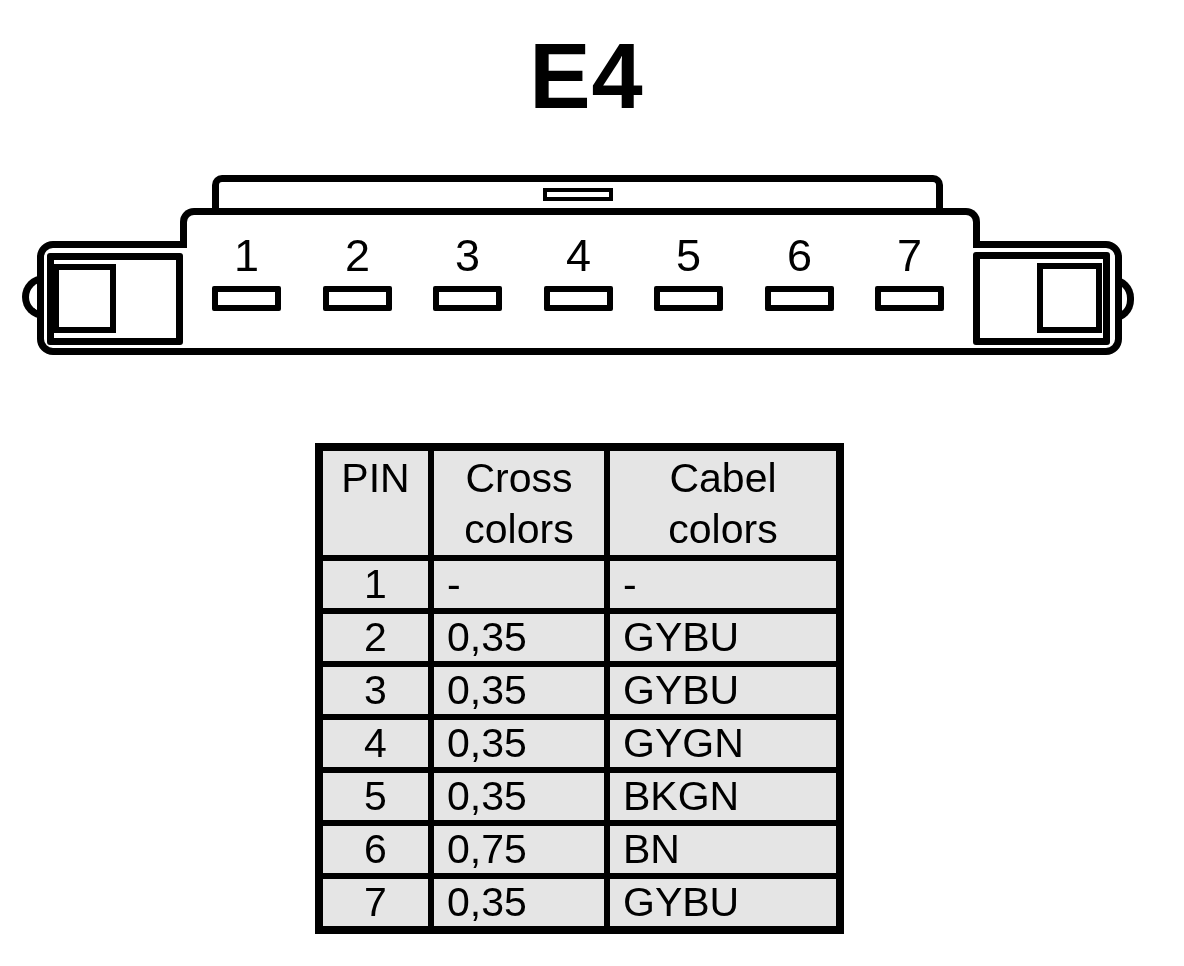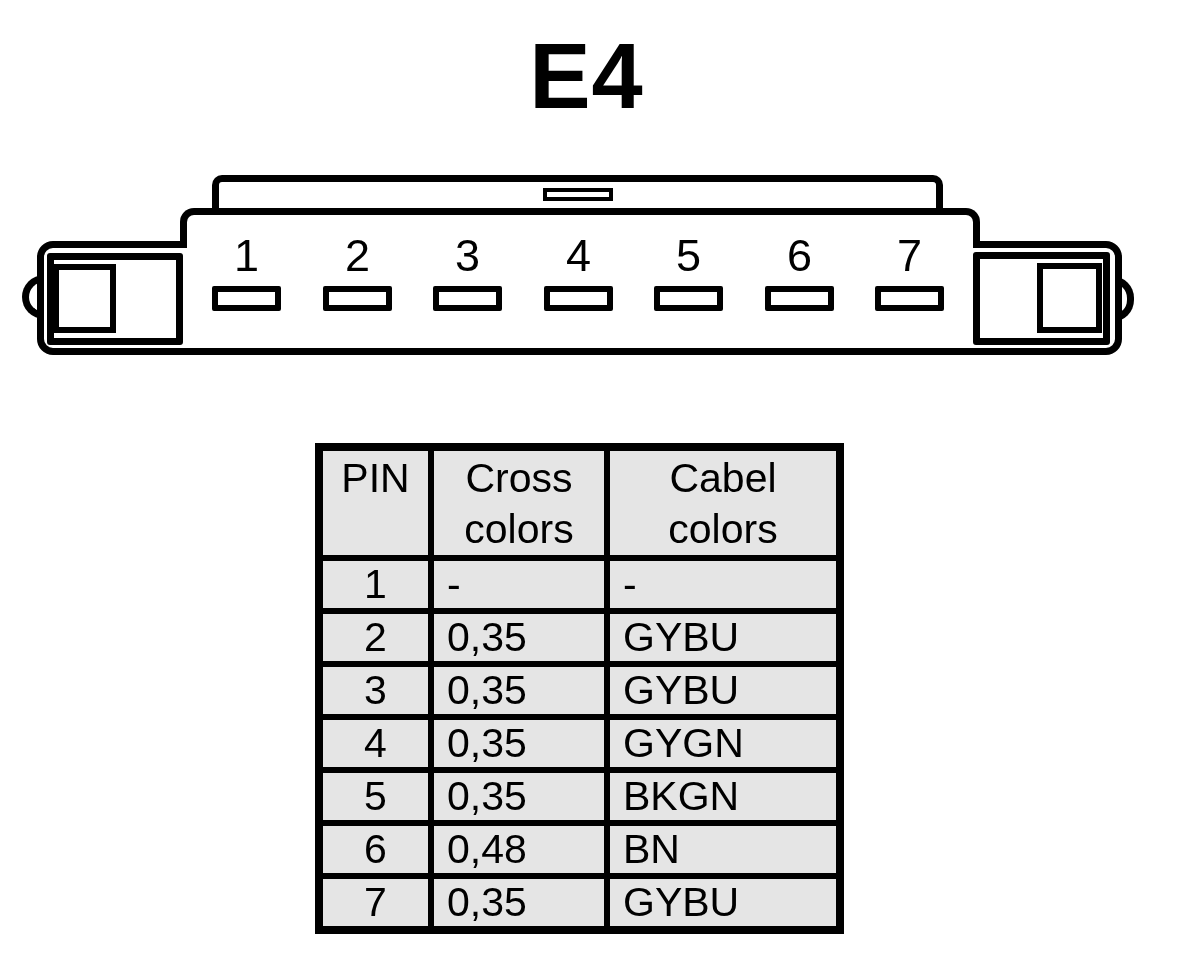--- a/index.html
+++ b/index.html
@@ -218,21 +218,21 @@
           <td class="c2">0,35</td>
           <td class="c3">GYGN</td>
         </tr>
         <tr>
           <td class="c1">5</td>
           <td class="c2">0,35</td>
           <td class="c3">BKGN</td>
         </tr>
         <tr>
           <td class="c1">6</td>
-          <td class="c2">0,48</td>
+          <td class="c2">0,75</td>
           <td class="c3">BN</td>
         </tr>
         <tr>
           <td class="c1">7</td>
           <td class="c2">0,35</td>
           <td class="c3">GYBU</td>
         </tr>
       </tbody>
   </table>
 

